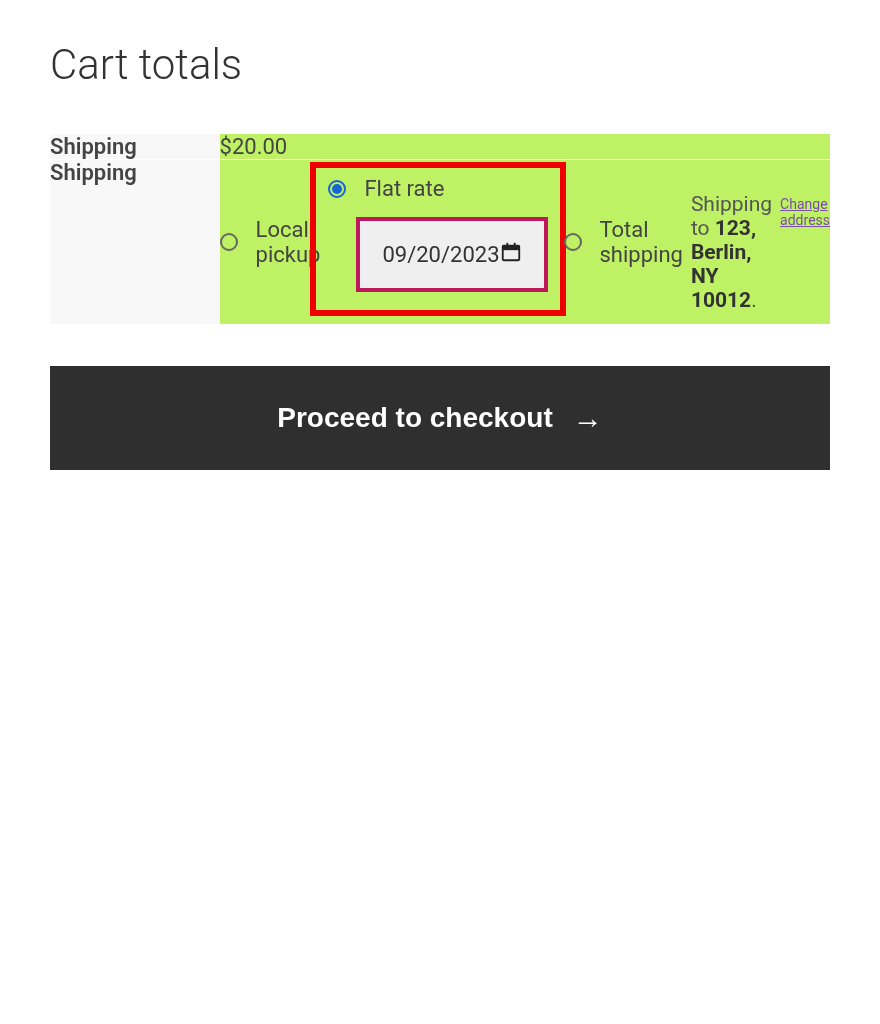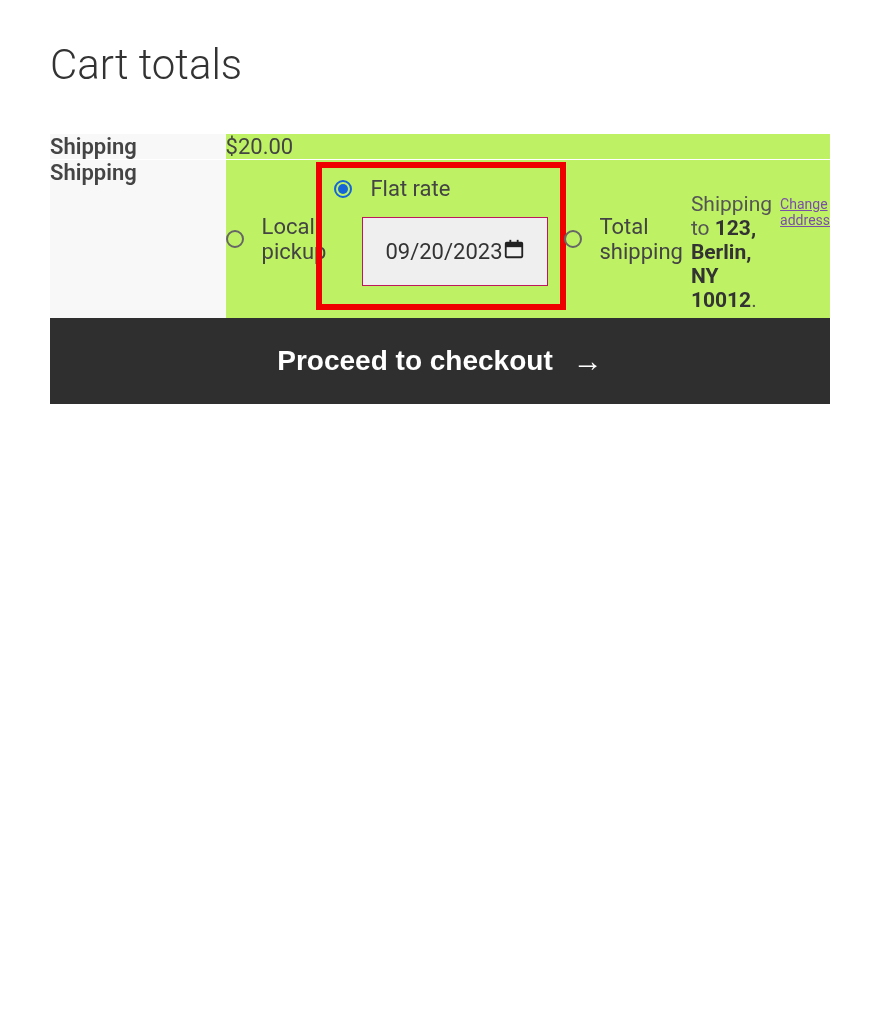--- a/index.html
+++ b/index.html
@@ -82,21 +82,21 @@
       padding: 4px 12px 18px 12px;
       margin-top: 2px;
       margin-bottom: 8px;
       margin-left: -18px;
       margin-right: -10px;
     }
     .date-input {
       margin-top: 12px;
       margin-left: 28px;
       background: #efefef;
-      border: 1px solid #be185d;
+      border: 4px solid #be185d;
       padding: 20px 22px;
       font-size: 22px;
       color: #333;
       display: flex;
       align-items: center;
       justify-content: space-between;
     }
     .calendar-icon {
       width: 22px;
       height: 22px;
@@ -113,27 +113,28 @@
     }
     .change-address {
       display: inline-block;
       margin-top: 36px;
       margin-bottom: 10px;
       font-size: 14px;
       color: #7b4ea8;
       text-decoration: underline;
     }
     .checkout-btn {
+      margin-top: 42px;
       width: 100%;
       background: #2f2f2f;
       color: #fff;
       font-size: 28px;
       font-weight: 700;
       border: none;
-      padding: 27px 20px;
+      padding: 36px 20px;
       display: flex;
       align-items: center;
       justify-content: center;
       gap: 20px;
       cursor: pointer;
     }
     .arrow-icon {
       font-size: 30px;
       line-height: 1;
     }

